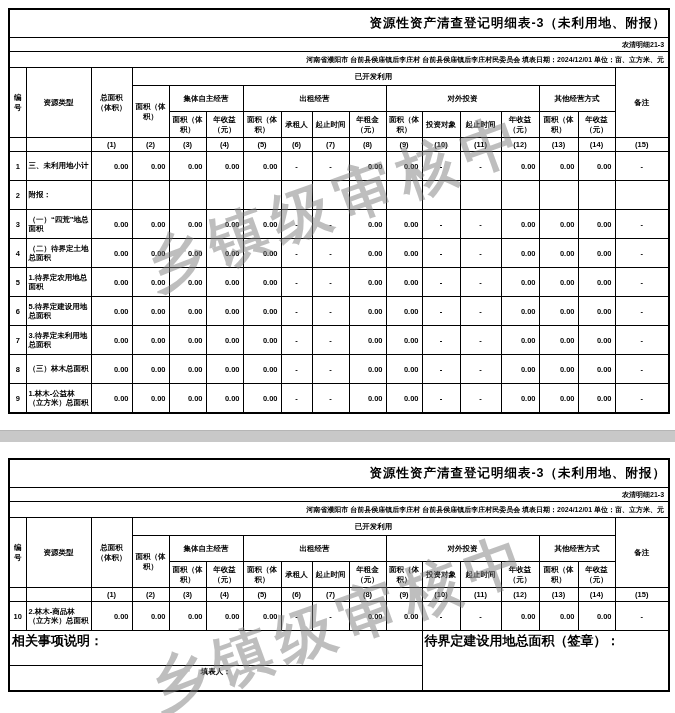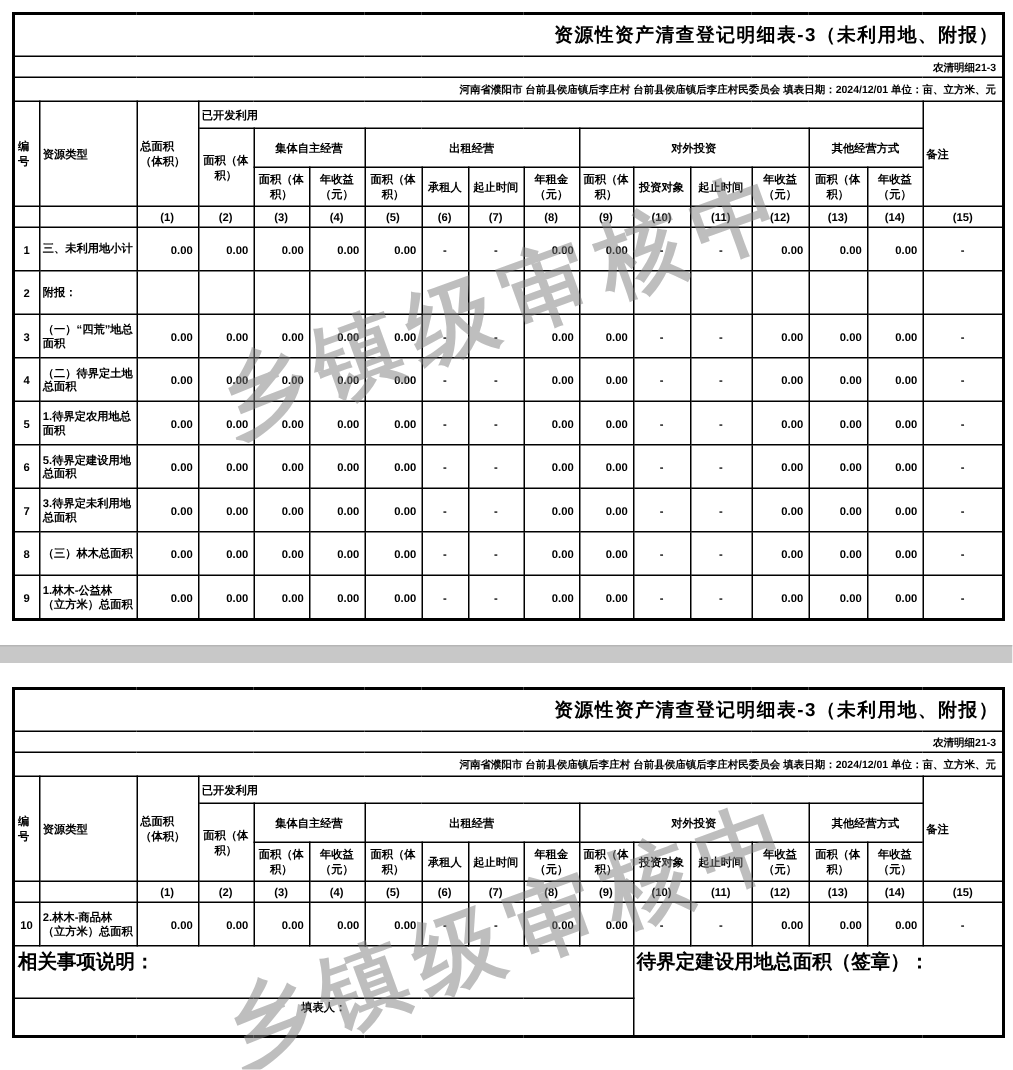--- a/index.html
+++ b/index.html
@@ -13,21 +13,21 @@
   }
   .page{position:absolute;left:8px;}
   .page1{top:8px;}
   .page2{top:458px;}
   .separator{position:absolute;top:430px;left:0;width:675px;height:11px;background:var(--sep-color);border-top:1px solid #b5b5b5;}
   table{border-collapse:collapse;table-layout:fixed;width:660px;border:2px solid #000;background:#fff;}
   td{border:1px solid #000;padding:1px 2px;font-size:7.5px;font-weight:bold;overflow:hidden;vertical-align:middle;}
   tr.title-row td{height:25px;font-size:12.5px;font-weight:bold;text-align:right;letter-spacing:1px;}
   tr.code-row td{height:11px;font-size:7px;text-align:right;padding-right:4px;}
   tr.info-row td{height:13px;font-size:7px;text-align:right;padding-right:4px;}
-  tr.h1 td{height:15px;text-align:left;}
+  tr.h1 td{height:15px;text-align:center;}
   tr.h2 td{height:23px;text-align:center;}
   tr.h3 td{height:23px;text-align:center;}
   tr.hnum td{height:11px;text-align:center;font-weight:bold;}
   td.c-no{text-align:center;}
   td.c-type{text-align:left;line-height:1.25;}
   td.c-val{text-align:right;padding-right:3px;}
   td.c-val.dash{text-align:center;padding-right:2px;}
   tbody.data tr td{height:26px;}
   tr.notes-row td{height:32px;vertical-align:top;text-align:left;font-size:13px;}
   tr.prep-row td{height:22px;vertical-align:top;text-align:center;font-size:7.5px;}

